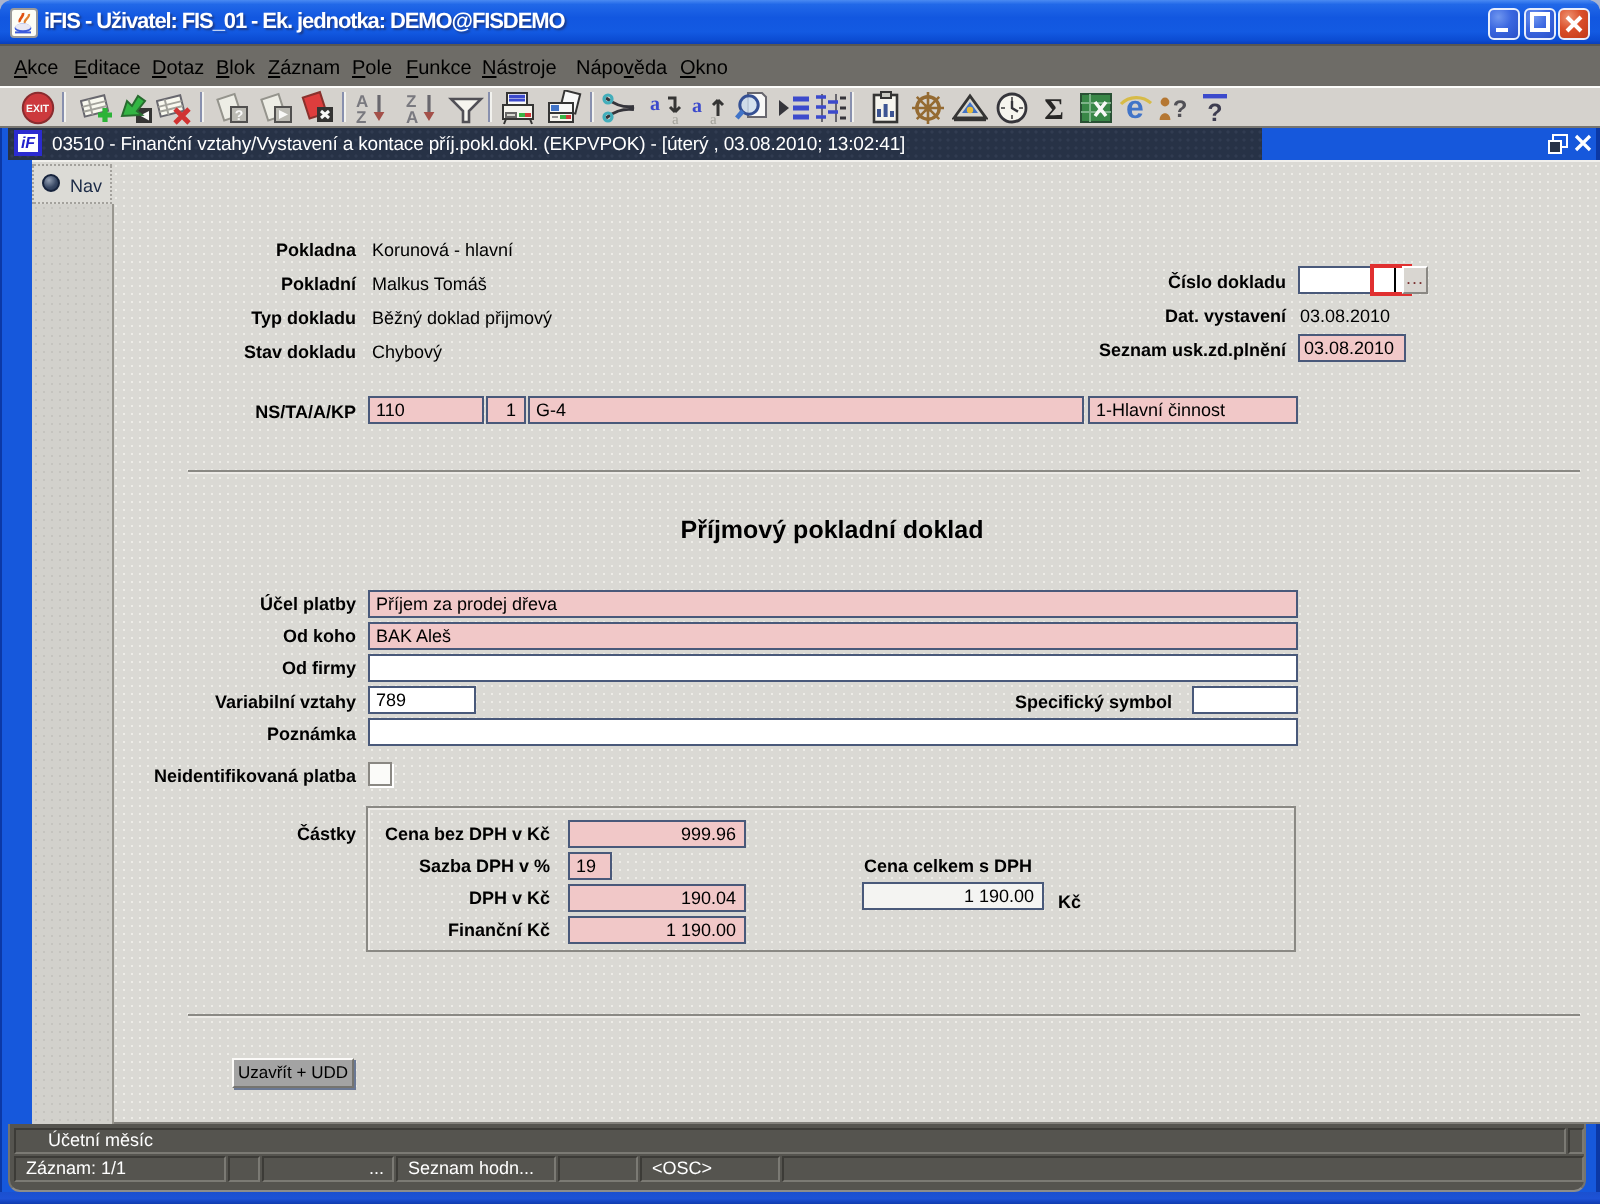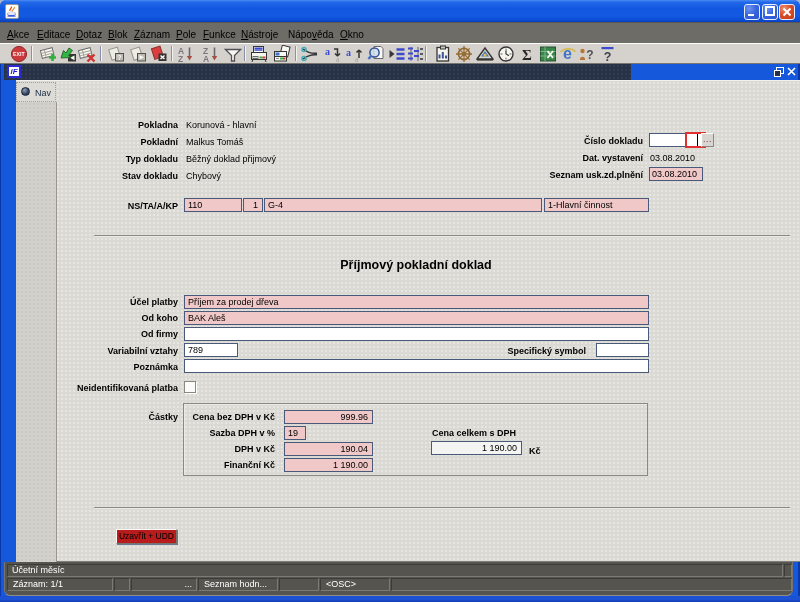--- a/index.html
+++ b/index.html
@@ -62,20 +62,21 @@
 <div id="titlebar">
   <div class="ticon">
       <svg width="12" height="13" viewBox="0 0 12 13" style="position:absolute;left:0px;top:0px;">
         <path d="M4 6 C3 4.5 6 3.5 5.5 1.5" stroke="#e05010" stroke-width="1.3" fill="none"></path>
         <path d="M6.5 6.5 C5.5 5 9 4 8.5 2" stroke="#e08030" stroke-width="1.1" fill="none"></path>
         <ellipse cx="5.5" cy="9" rx="4.2" ry="2.2" fill="#3a5adc"></ellipse>
         <ellipse cx="5.5" cy="8.4" rx="4" ry="1.7" fill="#e8e8f4"></ellipse>
         <path d="M1.5 11.2 h8" stroke="#3a5adc" stroke-width="1"></path>
       </svg>
     </div>
+  <div id="title-text">iFIS - Uživatel: FIS_01 - Ek. jednotka: DEMO@FISDEMO</div>
   <div class="tbtn min" style="left:744px;"><svg width="14" height="14">
         <rect x="3" y="9" width="6" height="2" fill="#fff"></rect>
       </svg></div>
   <div class="tbtn max" style="left:762px;"><svg width="14" height="14">
         <rect x="3" y="2" width="8" height="8" fill="none" stroke="#fff" stroke-width="2"></rect>
       </svg></div>
   <div class="tbtn close" style="left:779px;"><svg width="14" height="14">
         <path d="M3.5 3.5 L10.5 10.5 M10.5 3.5 L3.5 10.5" stroke="#fff" stroke-width="2"></path>
       </svg></div>
 </div>
@@ -244,20 +245,21 @@
       <path d="M1.8 15 c0-4.5 5.4-4.5 5.4 0 z" fill="#b06818"></path>
       <text x="12" y="13.5" font-size="12" font-weight="bold" fill="#3a3a42" text-anchor="middle" font-family="Liberation Sans">?</text>
     </svg>
   <svg style="left:599px" width="18" height="18" viewBox="0 0 18 18">
       <rect x="2.5" y="2" width="12" height="2.2" fill="#2233cc"></rect>
       <text x="8.5" y="15.5" font-size="12.5" font-weight="bold" fill="#23233a" text-anchor="middle" font-family="Liberation Sans">?</text>
     </svg>
 </div>
 <div id="mdibar">
   <div class="micon">iF</div>
+  <div class="mtitle">03510 - Finanční vztahy/Vystavení a kontace příj.pokl.dokl. (EKPVPOK) - [úterý , 03.08.2010; 13:02:41]</div>
   <svg style="position:absolute;left:770px;top:3px;" width="10" height="10">
       <rect x="2.5" y="0.5" width="7" height="6" fill="none" stroke="#fff"></rect>
       <rect x="0.5" y="3.5" width="6" height="6" fill="#273246" stroke="#fff"></rect>
     </svg>
   <svg style="position:absolute;left:783px;top:3px;" width="10" height="10">
       <path d="M1 1 L8 8 M8 1 L1 8" stroke="#fff" stroke-width="1.6"></path>
     </svg>
 </div>
 <div id="canvas">
   <div id="navstrip"></div>
@@ -322,25 +324,25 @@
   <div class="fld pink" style="left:284px;top:426px;width:22px;">19</div>
   <div class="lbl" style="left:125px;top:444px;">DPH v Kč</div>
   <div class="fld pink ralign" style="left:284px;top:442px;width:89px;">190.04</div>
   <div class="lbl" style="left:125px;top:460px;">Finanční Kč</div>
   <div class="fld pink ralign" style="left:284px;top:458px;width:89px;">1 190.00</div>
 
   <div class="lbl" style="left:432px;top:428px;width:120px;text-align:left;">Cena celkem s DPH</div>
   <div class="fld ralign" style="left:431px;top:441px;width:91px;background:#f4f4f2;">1 190.00</div>
   <div class="lbl" style="left:529px;top:446px;width:30px;text-align:left;">Kč</div>
 
-  <div class="abs" style="left:116px;top:529px;width:61px;height:15px;background:#b91c1c;border:1px solid #75746f;border-top-color:#fbfaf8;border-left-color:#fbfaf8;font-size:8.5px;text-align:center;line-height:13px;box-shadow:1px 1px 0 #6a7894;">Uzavřít + UDD</div>
+  <div class="abs" style="left:116px;top:529px;width:61px;height:15px;background:#a3a3a3;border:1px solid #75746f;border-top-color:#fbfaf8;border-left-color:#fbfaf8;font-size:8.5px;text-align:center;line-height:13px;box-shadow:1px 1px 0 #6a7894;">Uzavřít + UDD</div>
 </div>
 
 <div id="statusarea">
-  <div class="sbar" style="left:2px;top:2px;width:776px;padding-left:4px;">Účetní měsíc</div>
+  <div class="sbar" style="left:2px;top:2px;width:776px;padding-left:16px;">Účetní měsíc</div>
   <div class="sbar" style="left:779px;top:2px;width:8px;"></div>
   <div class="sbar" style="left:2px;top:16px;width:106px;padding-left:5px;">Záznam: 1/1</div>
   <div class="sbar" style="left:109px;top:16px;width:16px;"></div>
   <div class="sbar" style="left:126px;top:16px;width:66px;text-align:right;padding-right:4px;">...</div>
   <div class="sbar" style="left:193px;top:16px;width:80px;padding-left:5px;">Seznam hodn...</div>
   <div class="sbar" style="left:274px;top:16px;width:40px;"></div>
   <div class="sbar" style="left:315px;top:16px;width:70px;padding-left:5px;">&lt;OSC&gt;</div>
   <div class="sbar" style="left:386px;top:16px;width:401px;"></div>
 </div>
 <div id="bottomblue"></div>

